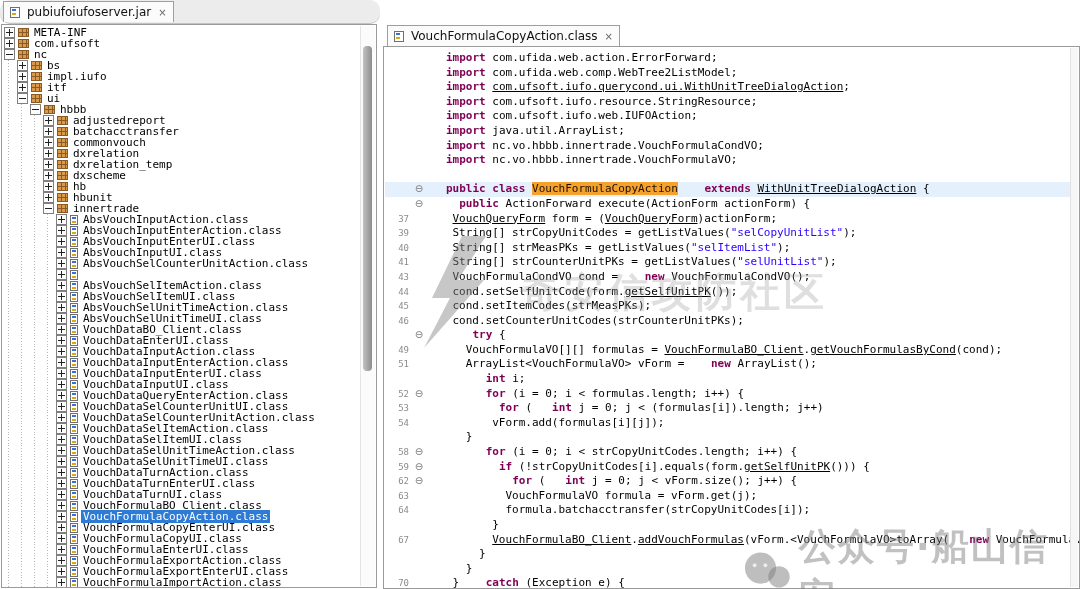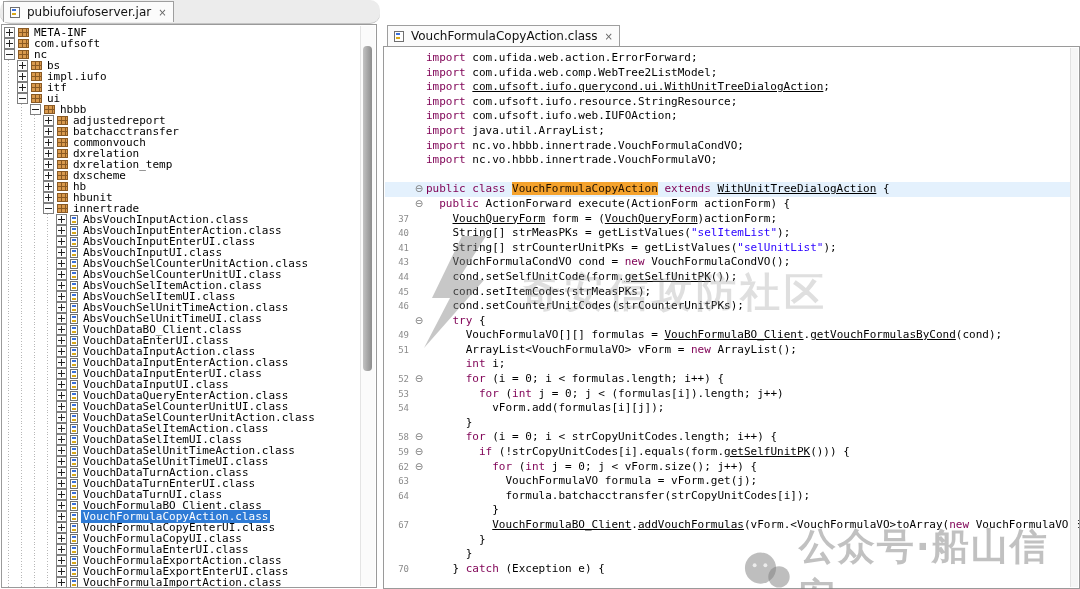--- a/index.html
+++ b/index.html
@@ -41,21 +41,21 @@
   .codepanel{position:absolute;left:383px;top:46px;width:697px;height:543px;background:#fff;
              border:1px solid var(--border);box-sizing:border-box;overflow:hidden;}
   .codebody{position:absolute;left:1px;top:4px;right:8px;}
   .crow{height:14.6px;line-height:14.6px;display:flex;align-items:center;
         font-family:"DejaVu Sans Mono",monospace;font-size:11px;color:var(--plain);}
   .crow.hl{background:var(--line_hl);}
   .lnum{width:24px;flex:none;text-align:right;color:var(--lnum);font-size:9px;padding-right:3px;}
   .fold{width:14px;flex:none;text-align:center;color:#7A7A7A;font-size:10px;
         font-family:"DejaVu Sans",sans-serif;}
   .ctext{white-space:pre;}
-  .tk{color:var(--kw);font-weight:normal;}
+  .tk{color:var(--kw);font-weight:bold;margin-left:20px;}
   .ts{color:var(--str);}
   .tp{color:var(--plain);}
   .tu{color:var(--plain);text-decoration:underline;}
   .to{background:var(--occur);color:#201000;}
   .overview{position:absolute;top:1px;bottom:1px;right:1px;width:7px;background:#F6F6F6;border-left:1px solid #E2E2E2;}
   
   .wm-center{position:absolute;left:412px;top:236px;display:flex;align-items:center;pointer-events:none;z-index:5;gap:36px;}
   .wm-center .txt{font-size:40px;font-weight:bold;letter-spacing:4px;color:rgba(150,150,150,0.30);
                   font-family:"DejaVu Sans",sans-serif;margin-left:-14px;}
   .wm-bottom{position:absolute;left:742px;top:522px;display:flex;align-items:center;gap:6px;pointer-events:none;z-index:5;}
@@ -240,21 +240,20 @@
           <span class="clsicon"></span>
           <span class="lbl">AbsVouchSelCounterUnitAction.class</span>
         </div>
         <div class="trow">
           <span class="ind"></span>
           <span class="ind"></span>
           <span class="ind"></span>
           <span class="ind"></span>
           <span class="exp plus"></span>
           <span class="clsicon"></span>
-          <span class="lbl">AbsVouchSelCounterUnitUI.class</span>
         </div>
         <div class="trow">
           <span class="ind"></span>
           <span class="ind"></span>
           <span class="ind"></span>
           <span class="ind"></span>
           <span class="exp plus"></span>
           <span class="clsicon"></span>
           <span class="lbl">AbsVouchSelItemAction.class</span>
         </div>
@@ -569,20 +568,25 @@
         </div>
         <div class="crow">
           <span class="lnum"></span>
           <span class="fold">⊖</span>
           <span class="ctext"><span class="tp">  </span><span class="tk">public </span><span class="tp">ActionForward execute(ActionForm actionForm) {</span></span>
         </div>
         <div class="crow">
           <span class="lnum">37</span>
           <span class="fold"></span>
           <span class="ctext"><span class="tp">    </span><span class="tu">VouchQueryForm</span><span class="tp"> form = (</span><span class="tu">VouchQueryForm</span><span class="tp">)actionForm;</span></span>
+        </div>
+        <div class="crow">
+          <span class="lnum">39</span>
+          <span class="fold"></span>
+          <span class="ctext"><span class="tp">    </span><span class="tp">String[] strCopyUnitCodes = getListValues(</span><span class="ts">"selCopyUnitList"</span><span class="tp">);</span></span>
         </div>
         <div class="crow">
           <span class="lnum">40</span>
           <span class="fold"></span>
           <span class="ctext"><span class="tp">    </span><span class="tp">String[] strMeasPKs = getListValues(</span><span class="ts">"selItemList"</span><span class="tp">);</span></span>
         </div>
         <div class="crow">
           <span class="lnum">41</span>
           <span class="fold"></span>
           <span class="ctext"><span class="tp">    </span><span class="tp">String[] strCounterUnitPKs = getListValues(</span><span class="ts">"selUnitList"</span><span class="tp">);</span></span>

